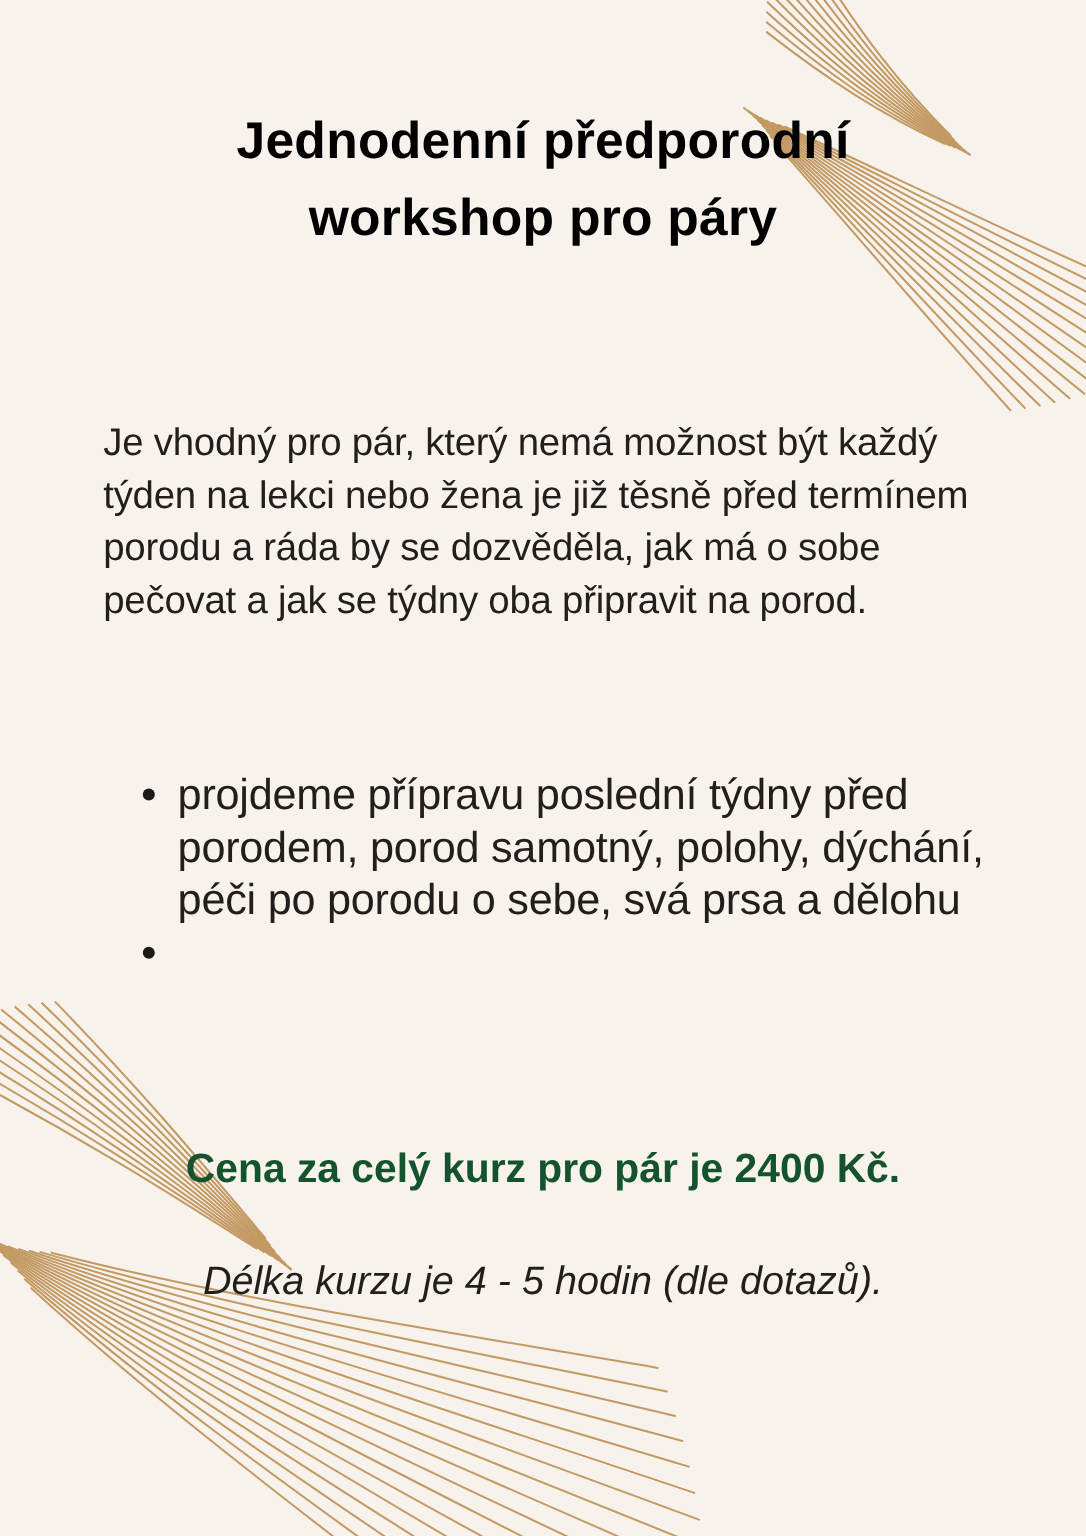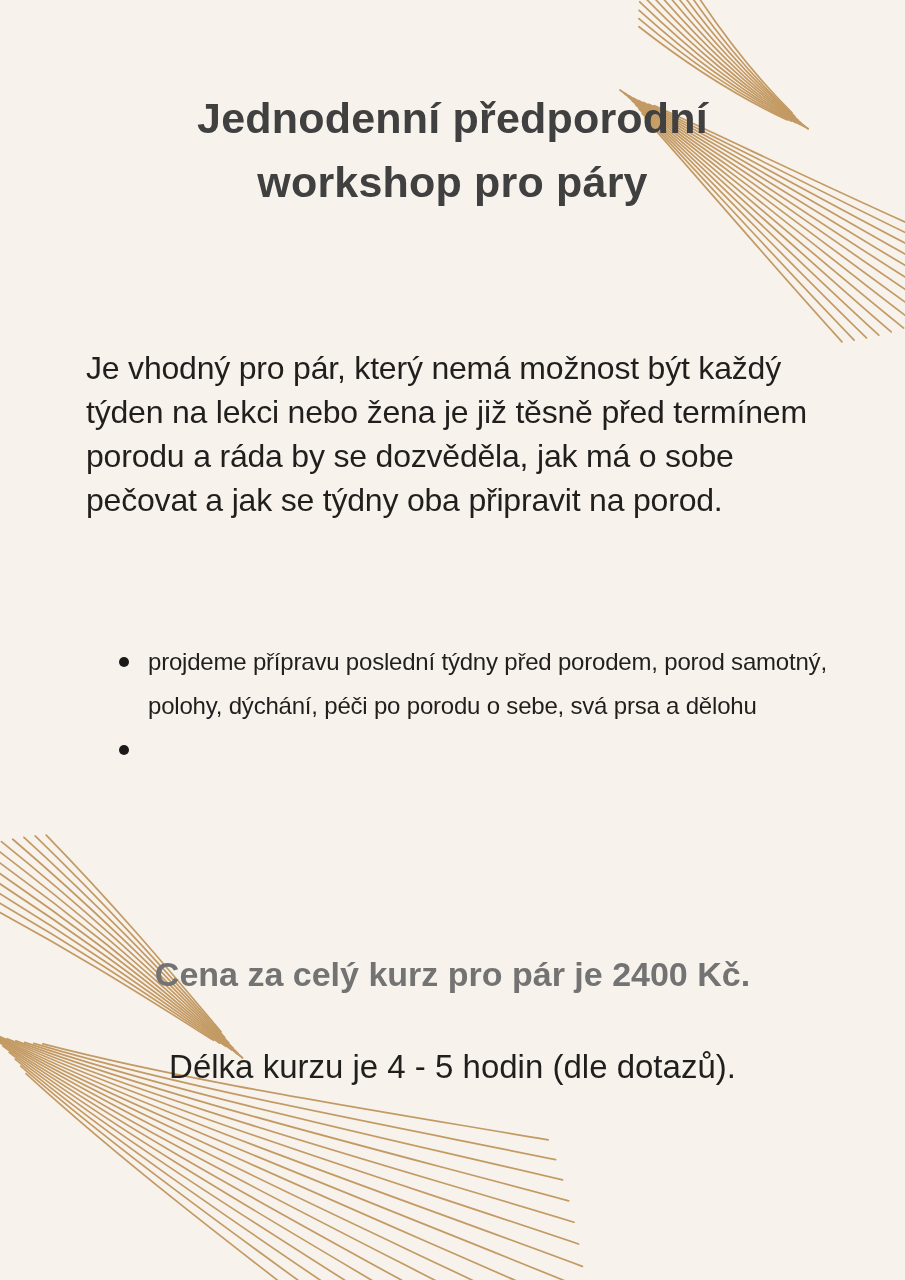--- a/index.html
+++ b/index.html
@@ -33,40 +33,40 @@
     top: 86px;
     left: 0;
     right: 0;
     margin: 0 auto;
     width: 640px;
     text-align: center;
     font-size: 43px;
     line-height: 64px;
     font-weight: bold;
     letter-spacing: 0.2px;
-    color: #404040;
+    color: #000000;
   }
   .intro {
     position: absolute;
     top: 314px;
     left: 86px;
     width: 745px;
     font-size: 32px;
     line-height: 44px;
     letter-spacing: -0.2px;
   }
   .bullets {
     position: absolute;
     top: 640px;
     left: 148px;
     width: 690px;
     margin: 0;
     padding: 0;
     list-style: none;
-    font-size: 24px;
+    font-size: 36px;
     line-height: 44px;
     letter-spacing: -0.2px;
   }
   .bullets li { position: relative; margin: 0; padding: 0; }
   .dot {
     position: absolute;
     left: -29px;
     top: 17px;
     width: 10px;
     height: 10px;
@@ -76,30 +76,31 @@
   }
   .price {
     position: absolute;
     top: 918px;
     left: 0;
     right: 0;
     text-align: center;
     font-size: 34px;
     line-height: 44px;
     font-weight: bold;
-    color: #737373;
+    color: #14532d;
   }
   .duration {
     position: absolute;
     top: 1012px;
     left: 0;
     right: 0;
     text-align: center;
     font-size: 33px;
     line-height: 44px;
+    font-style: italic;
   }
 </style>
 </head>
 <body>
 
 <div class="poster">
 
   <svg class="deco deco-tr" viewBox="0 0 320 470" aria-hidden="true">
     <defs>
       <path id="strand-t1" d="M 225,130 C 160,88 112,42 58,-20" pathLength="100"></path>

